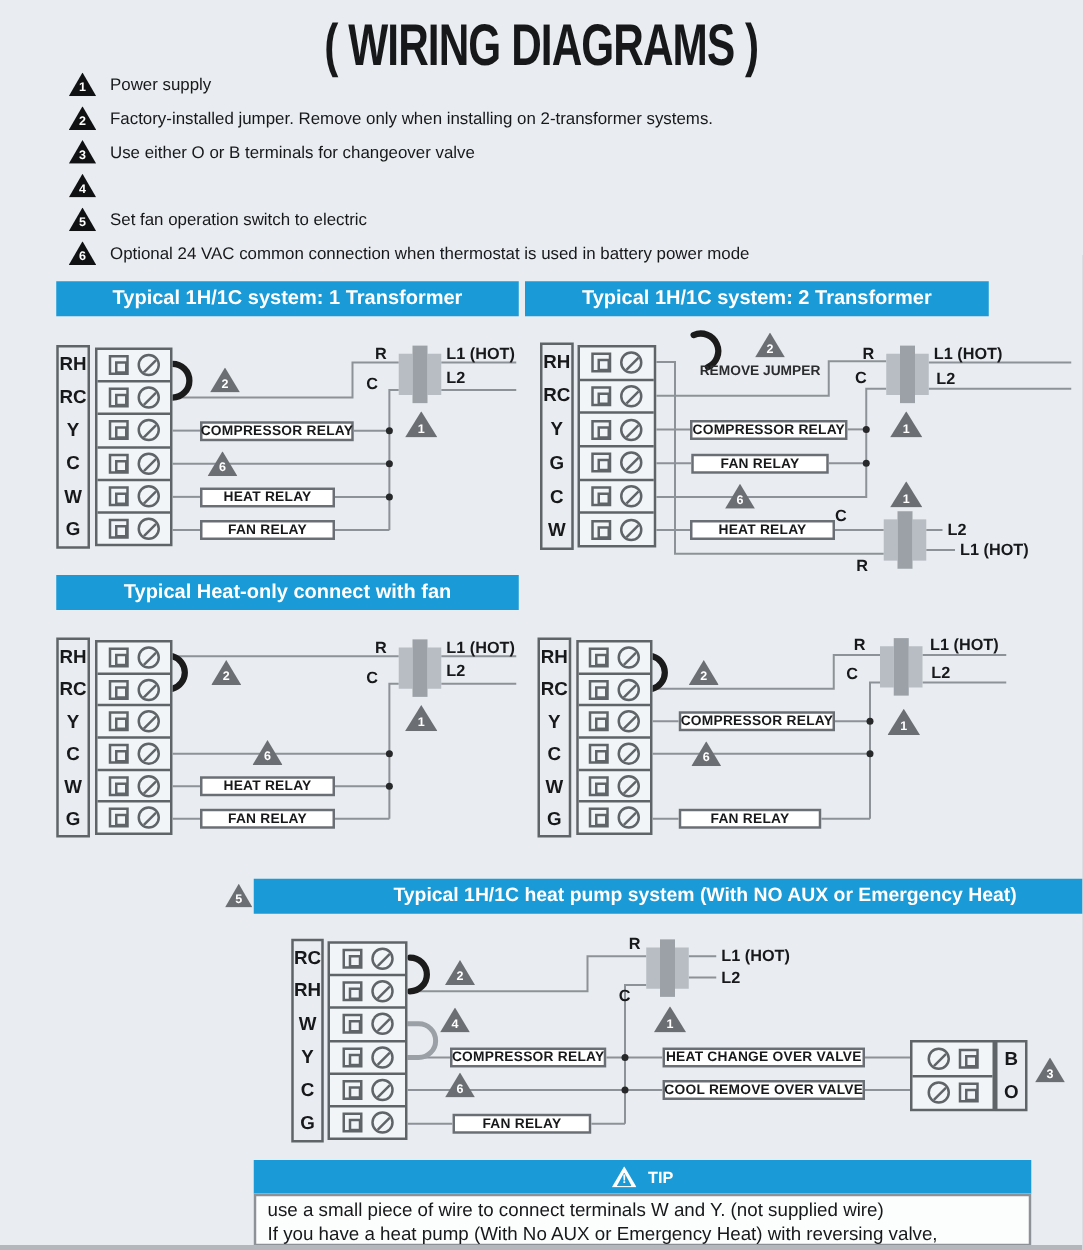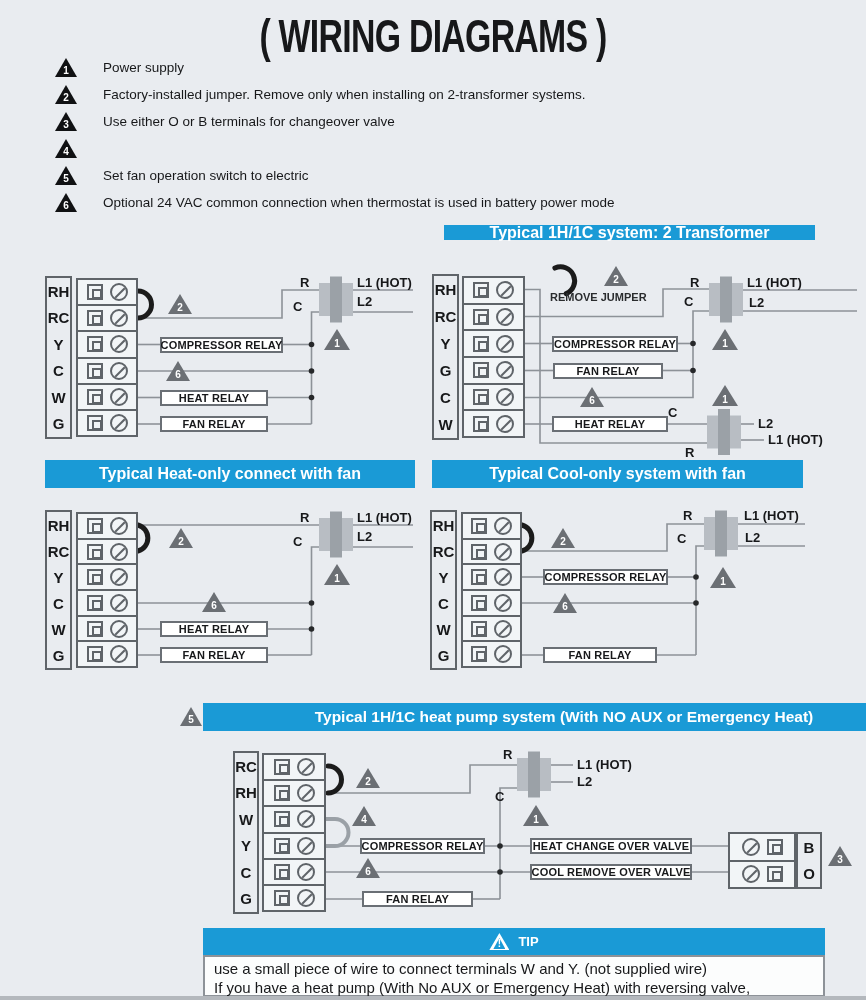--- a/index.html
+++ b/index.html
@@ -10,21 +10,21 @@
   .wires .w{stroke:#8d9298;stroke-width:1.6;fill:none}
   .wires .jump{stroke:#1b1b1b;stroke-width:5;fill:none;stroke-linecap:round}
   .wires .jumpg{stroke:#9aa0a6;stroke-width:4;fill:none;stroke-linecap:round}
   .wires .dot{fill:#26282a}
   .wires .tside{fill:#b8bdc3}
   .wires .tcore{fill:#9ba1a7}
   .title{position:absolute;top:8px;left:0;width:100%;margin:0;text-align:center;
          font-size:47px;font-weight:bold;letter-spacing:-1px;transform:scaleX(.72)}
   .notes{position:absolute;left:55px;top:54px}
   .note{display:flex;align-items:center;height:27px}
-  .note-text{font-size:13.5px;margin-left:26px;white-space:nowrap}
+  .note-text{font-size:13.5px;margin-left:11px;white-space:nowrap}
   .tri{position:absolute;display:flex;align-items:flex-end;justify-content:center;
        clip-path:polygon(50% 0,100% 100%,0 100%);background:#6b6f74;color:#fff;
        width:24px;height:20px}
   .tri span{font-size:10px;font-weight:bold;line-height:12px}
   .note .tri{position:static;width:22px;height:19px;background:#101113;flex:none}
   .hdr{position:absolute;background:#1a9ad6;color:#fff;font-weight:bold;font-size:16px;
        display:flex;align-items:center;justify-content:center;white-space:nowrap}
   .tlabels{position:absolute;border:2px solid #5f6469;display:flex;flex-direction:column}
   .tlabels span{flex:1;display:flex;align-items:center;justify-content:center;
                 font-weight:bold;font-size:15px}
@@ -34,21 +34,21 @@
   .trow + .trow{border-top:2px solid #5f6469}
   .scsq{width:16px;height:16px;border:2px solid #5f6469;position:relative;background:#f2f5f7;flex:none}
   .scsq::before{content:"";position:absolute;left:3px;top:3px;width:6px;height:6px;border:2px solid #5f6469}
   .scci{width:18px;height:18px;border:2px solid #5f6469;border-radius:50%;position:relative;
         background:#f2f5f7;overflow:hidden;flex:none}
   .scci::before{content:"";position:absolute;left:6px;top:-3px;width:2px;height:24px;
         background:#5f6469;transform:rotate(45deg)}
   .relay{position:absolute;background:#fff;border:2px solid #6a6f75;display:flex;align-items:center;
          justify-content:center;font-weight:bold;font-size:11px;letter-spacing:.2px;white-space:nowrap}
   .wlabel{position:absolute;font-weight:bold;font-size:13px;white-space:nowrap}
-  .rjump{position:absolute;font-weight:bold;font-size:11px;color:#2a2c2e}
+  .rjump{position:absolute;font-weight:bold;font-size:11px;text-align:center;color:#2a2c2e}
   .tiptri{position:relative;width:20px;height:17px;clip-path:polygon(50% 0,100% 100%,0 100%);
           background:#fff;margin-right:9px;flex:none}
   .tiptri::before{content:"";position:absolute;left:4px;top:5px;width:12px;height:11px;
           clip-path:polygon(50% 0,100% 100%,0 100%);background:#1a9ad6}
   .tiptri::after{content:"!";position:absolute;left:0;right:0;bottom:0;text-align:center;
           color:#fff;font-size:10px;font-weight:bold;line-height:12px}
   .tipbody{position:absolute;background:#fcfdfd;border:2px solid #8d9298;
            font-size:15px;line-height:19px;padding:2px 0 0 9px}
   .tipbody div{white-space:nowrap}
   .bstrip{position:absolute;left:0;top:996px;width:866px;height:4px;background:#b4b8bd}
@@ -209,23 +209,23 @@
       <span class="note-text">Set fan operation switch to electric</span>
       </div>
     <div class="note">
       <div class="tri">
           <span>6</span>
         </div>
       <span class="note-text">Optional 24 VAC common connection when thermostat is used in battery power mode</span>
       </div>
   </div>
 
-  <div class="hdr" style="left:444px;top:225px;width:371px;height:15px">Typical 1H/1C system: 2 Transformer</div>
+  <div class="hdr" style="left:45px;top:225px;width:370px;height:28px">Typical 1H/1C system: 1 Transformer</div>
+  <div class="hdr" style="left:420px;top:225px;width:371px;height:28px">Typical 1H/1C system: 2 Transformer</div>
   <div class="hdr" style="left:45px;top:460px;width:370px;height:28px">Typical Heat-only connect with fan</div>
-  <div class="hdr" style="left:432px;top:460px;width:371px;height:28px">Typical Cool-only system with fan</div>
   <div class="hdr" style="left:203px;top:703px;width:722px;height:28px;font-size:15.5px">Typical 1H/1C heat pump system (With NO AUX or Emergency Heat)</div>
 
   <div class="tlabels" style="left:45px;top:276px;width:27px;height:163px">
     <span>RH</span>
     <span>RC</span>
     <span>Y</span>
     <span>C</span>
     <span>W</span>
     <span>G</span>
   </div>

